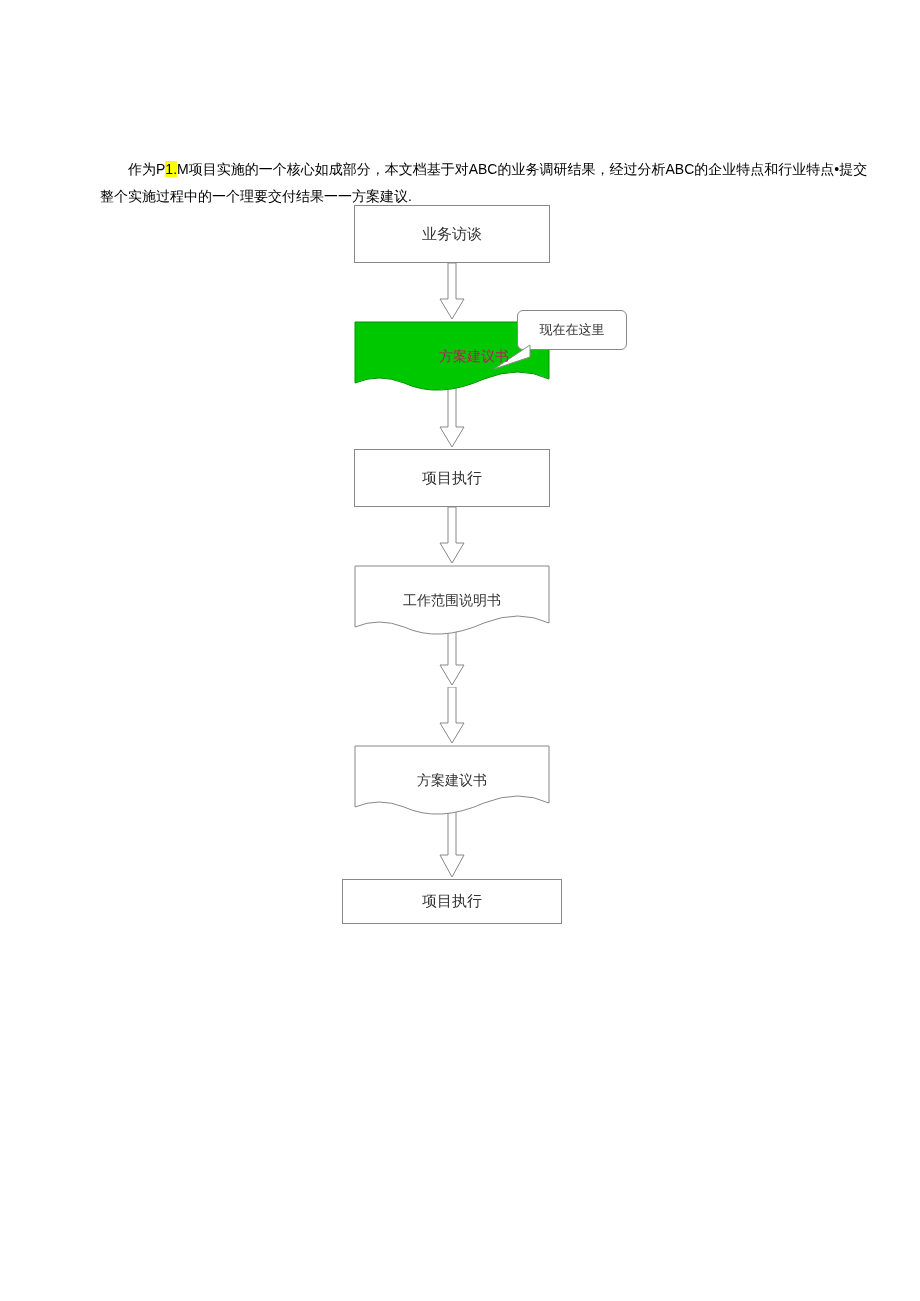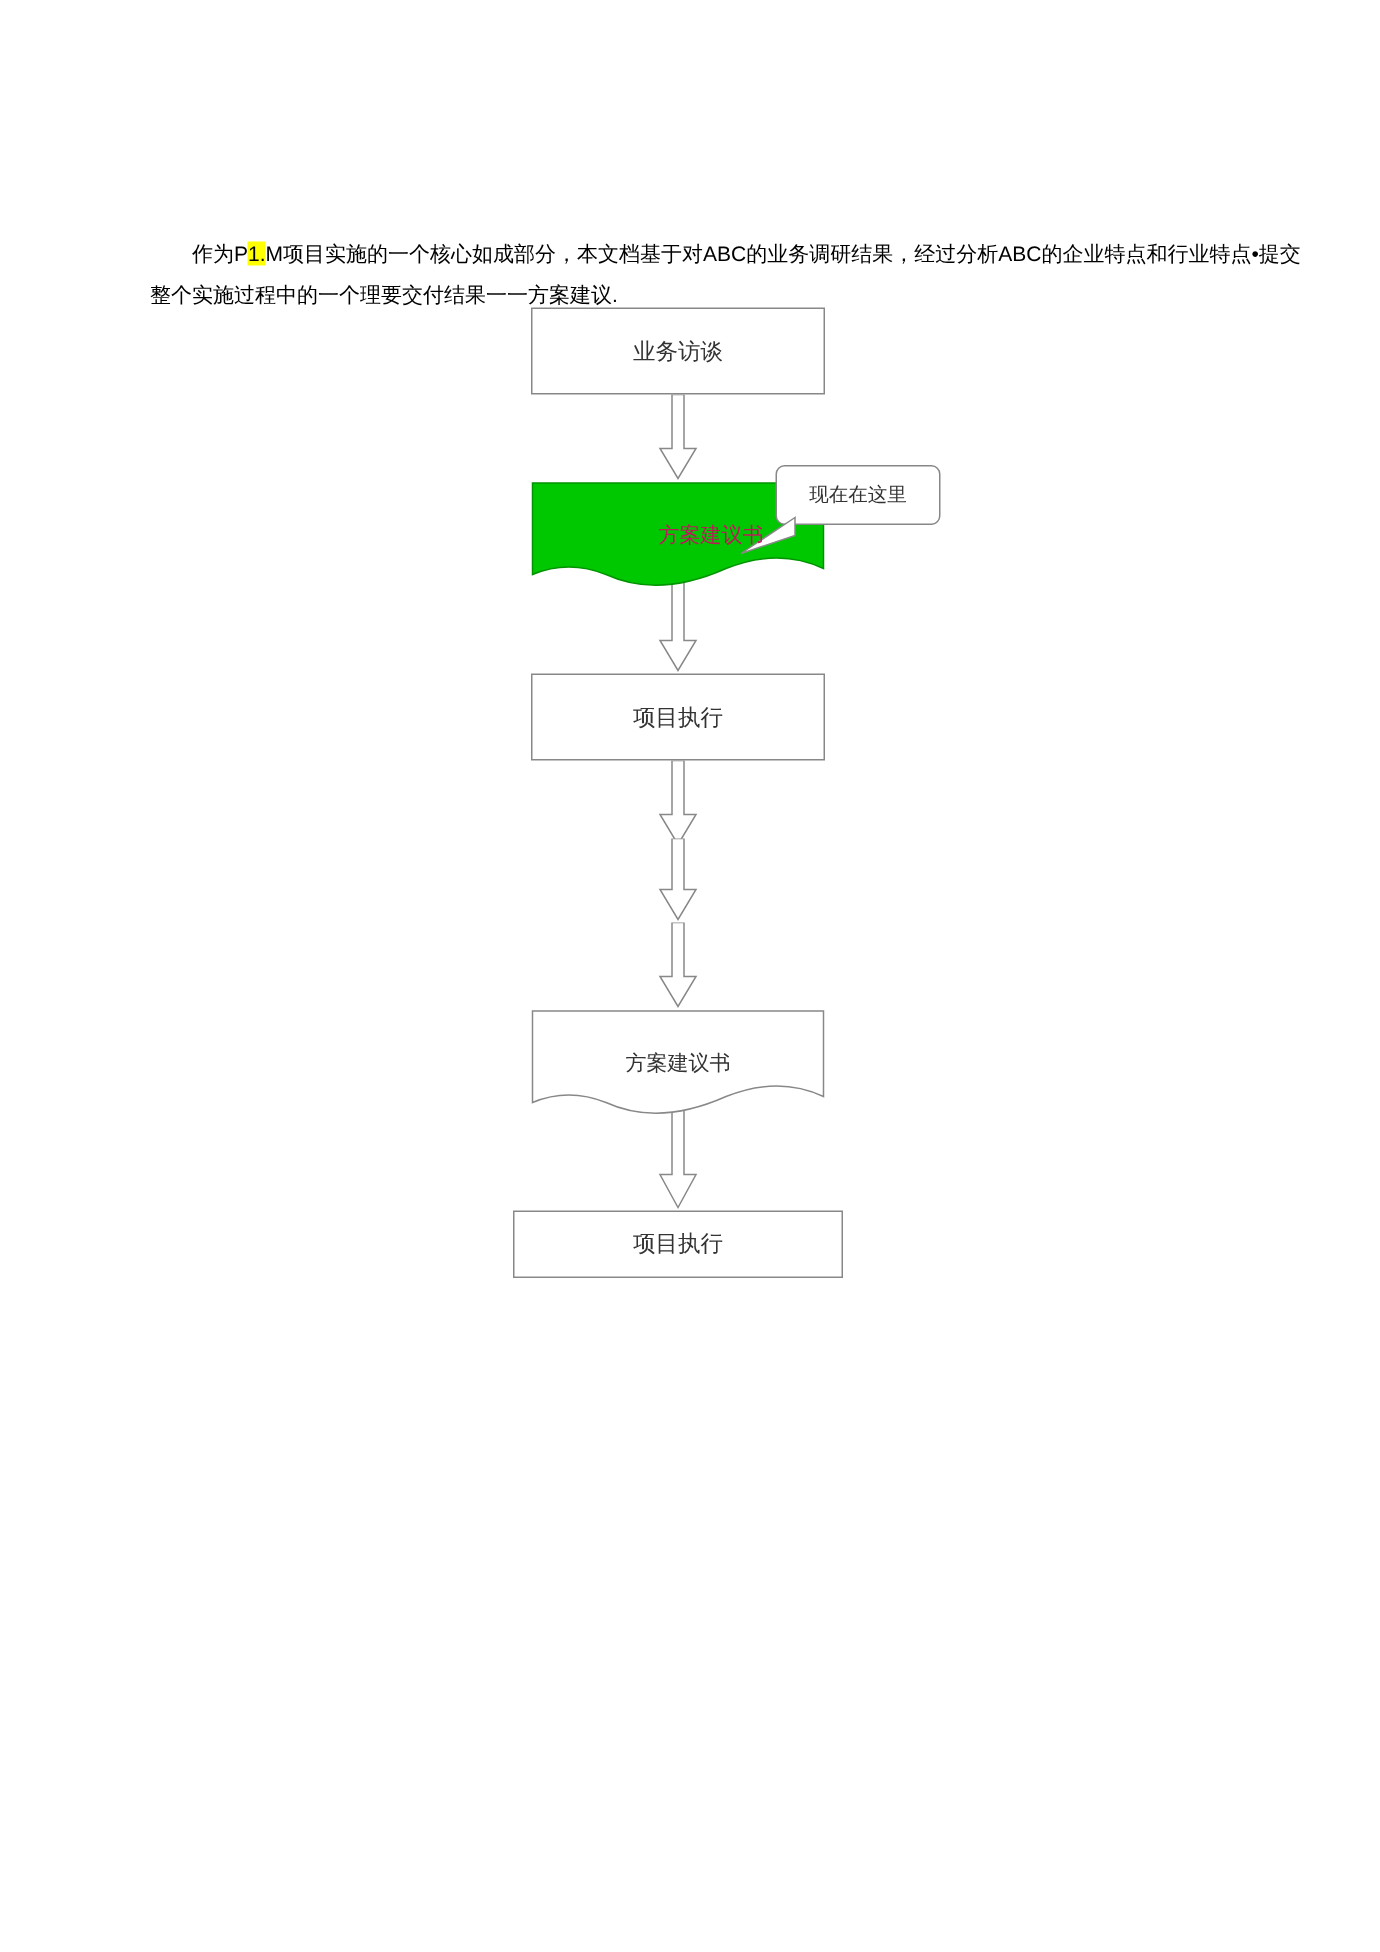--- a/index.html
+++ b/index.html
@@ -113,20 +113,26 @@
       <path d="M11 0 L19 0 L19 40 L27 40 L15 60 L3 40 L11 40 Z" fill="#fff" stroke="#888" stroke-width="1"></path>
     </svg>
 
     <div class="node-rect">
       <span>项目执行</span>
     </div>
     <svg class="arrow" viewBox="0 0 30 58" style="height:58px">
       <path d="M11 0 L19 0 L19 36 L27 36 L15 56 L3 36 L11 36 Z" fill="#fff" stroke="#888" stroke-width="1"></path>
     </svg>
 
+    <div class="node-doc" style="height:72px">
+      <svg viewBox="0 0 196 72" preserveAspectRatio="none">
+        <path d="M1 1 L195 1 L195 58 Q165 44 130 58 Q85 78 50 62 Q25 52 1 62 Z" fill="#fff" stroke="#888" stroke-width="1"></path>
+      </svg>
+      <span class="label">工作范围说明书</span>
+    </div>
     <svg class="arrow" viewBox="0 0 30 56" style="height:56px;margin-top:-6px">
       <path d="M11 0 L19 0 L19 34 L27 34 L15 54 L3 34 L11 34 Z" fill="#fff" stroke="#888" stroke-width="1"></path>
     </svg>
 
     <svg class="arrow" viewBox="0 0 30 58" style="height:58px">
       <path d="M11 0 L19 0 L19 36 L27 36 L15 56 L3 36 L11 36 Z" fill="#fff" stroke="#888" stroke-width="1"></path>
     </svg>
 
     <div class="node-doc" style="height:72px">
       <svg viewBox="0 0 196 72" preserveAspectRatio="none">

